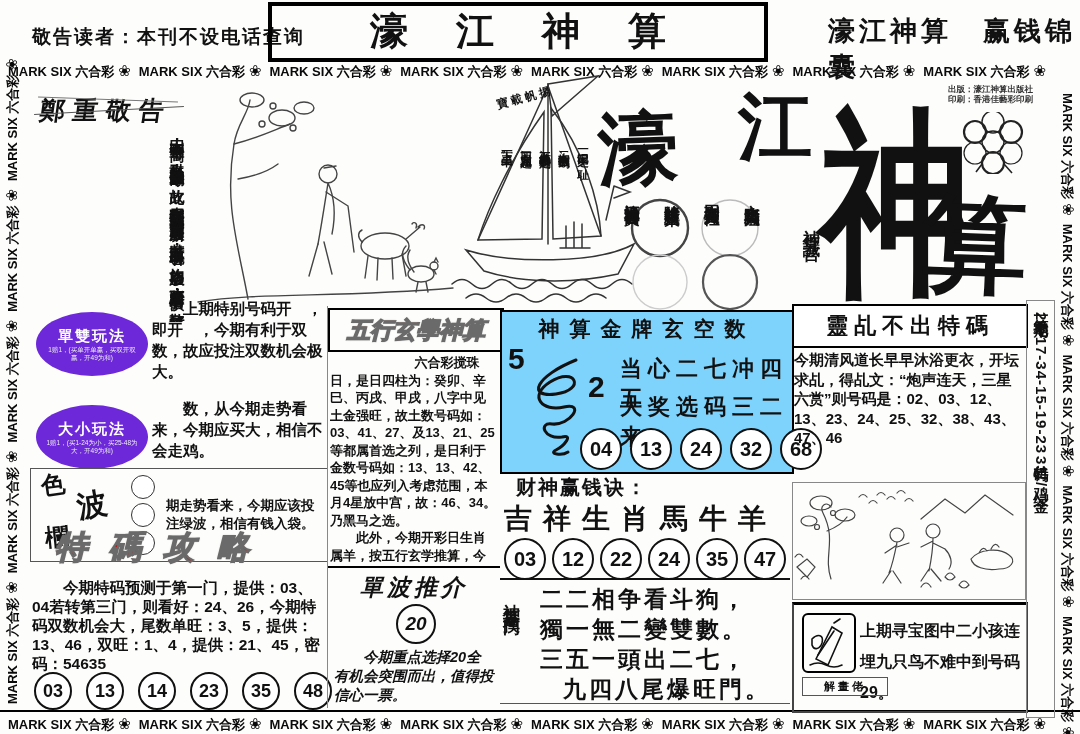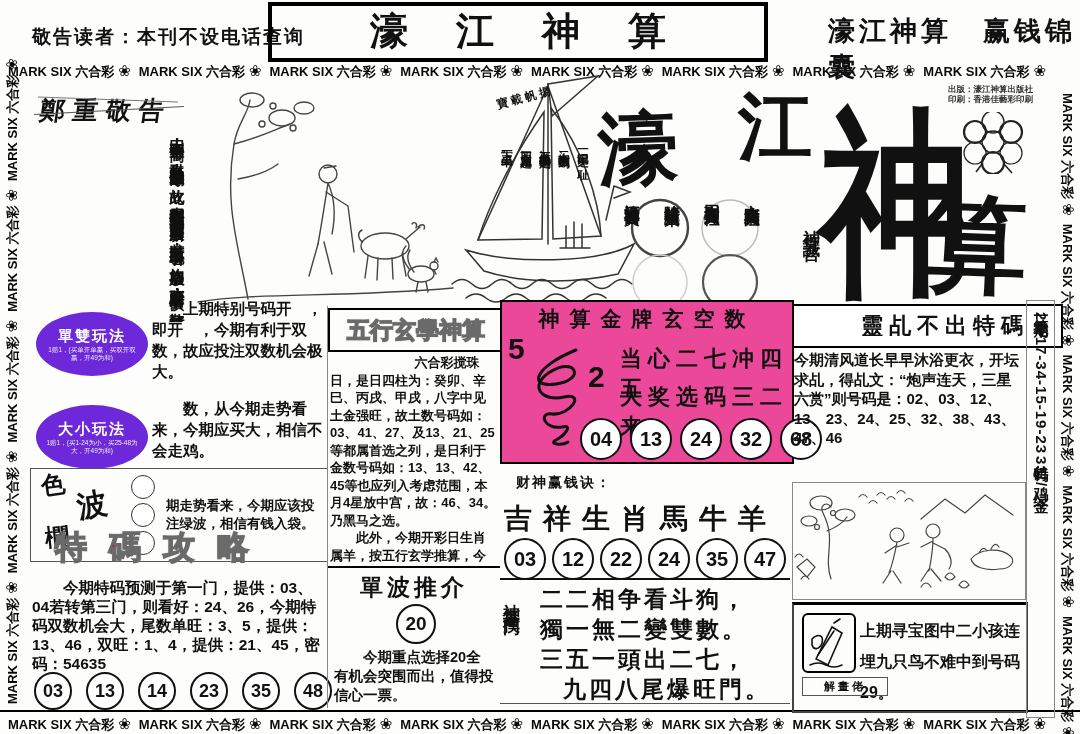--- a/index.html
+++ b/index.html
@@ -23,21 +23,21 @@
   .title-box{left:268px;top:2px;width:492px;height:52px;border:4px solid #000;
              display:flex;justify-content:center;}
   .title-box span{font-size:38px;font-weight:800;letter-spacing:48px;text-indent:48px;}
   .slogan{left:782px;top:13px;font-size:27px;font-weight:700;letter-spacing:4px;margin-left:46px;}
   .pub{left:948px;top:84px;font-size:8.5px;line-height:10px;color:#333;font-weight:600;z-index:6;}
 
   
   .numrow{display:flex;gap:14px;}
   .numc{width:34px;height:34px;border:2px solid #111;border-radius:50%;display:flex;
         align-items:center;justify-content:center;font-size:18px;font-weight:800;background:#fff;}
-  .outline{color:#b91c1c;-webkit-text-stroke:1.3px #6a6a6a;text-shadow:0 0 1px #999,0 0 2px #aaa;}
+  .outline{color:#b91c1c;-webkit-text-stroke:1.3px #6a6a6a;text-shadow:0 0 1px #999,0 0 2px #aaa;font-style:italic;}
   .vert{writing-mode:vertical-rl;}
   .vcol{letter-spacing:1px;}
 
   
   .zz-title{left:40px;top:94px;font-size:25px;font-weight:800;letter-spacing:8px;transform:skewX(-8deg);}
   .zz-line{left:34px;top:110px;width:150px;border-top:1.5px solid #555;transform:rotate(-3deg);}
   .zz-line2{left:38px;top:99px;width:140px;border-top:1px solid #777;transform:rotate(2deg);}
   .zz-body{left:34px;top:128px;width:154px;height:194px;font-size:15px;font-weight:700;
            line-height:21px;letter-spacing:1px;overflow:hidden;}
   .oval{width:112px;height:64px;background:#6d28d9;color:#fff;border-radius:50%;
@@ -56,63 +56,63 @@
 
   
   .vdiv{border-left:1.5px solid #888;}
   .wx-band{left:328px;top:308px;width:172px;height:40px;border:2px solid #000;
            display:flex;align-items:center;justify-content:center;}
   .wx-band span{font-size:23px;font-weight:800;}
   .wx-body{left:330px;top:354px;width:168px;height:208px;font-size:13px;font-weight:700;
            line-height:17.5px;overflow:hidden;}
   .wx-body .p1{text-indent:6.5em;margin:0;}
   .wx-body .p2{text-indent:2em;margin:0;}
-  .db-box{left:328px;top:566px;width:172px;height:142px;border-top:2.5px solid #000;border-bottom:2px solid #000;}
+  .db-box{left:328px;top:566px;width:172px;height:142px;border-top:2.5px solid #000;border-bottom:2px solid #000;font-style:italic;}
   .db-title{width:100%;text-align:center;margin-top:4px;font-size:23px;font-weight:700;letter-spacing:4px;}
   .db-circ{left:68px;top:36px;width:36px;height:36px;border:2px solid #111;border-radius:50%;
            display:flex;align-items:center;justify-content:center;font-size:19px;font-weight:800;}
   .db-body{left:6px;top:80px;width:160px;font-size:14.5px;font-weight:700;line-height:19px;text-indent:2em;}
 
   
   .flagtxt{left:496px;top:90px;font-size:11.5px;font-weight:800;letter-spacing:3px;transform:rotate(-15deg);}
   .sailcols{left:497px;top:142px;height:120px;font-size:11.5px;font-weight:700;line-height:19px;}
   .mottocols{left:612px;top:192px;height:124px;font-size:15.5px;font-weight:700;line-height:40px;z-index:2;}
   .chengyan{left:800px;top:216px;font-size:17px;font-weight:800;letter-spacing:5px;}
   .cal{font-weight:900;z-index:1;}
   .cal-1{left:598px;top:96px;font-size:80px;transform:rotate(-2deg);}
   .cal-2{left:738px;top:78px;font-size:74px;}
   .cal-3{left:820px;top:74px;font-size:150px;transform:scaleY(1.32);transform-origin:top;}
   .cal-4{left:922px;top:176px;font-size:105px;transform:rotate(2deg);}
 
   
-  .xk-box{left:500px;top:300px;width:290px;height:160px;border:2px solid #000;background:#ec4899;}
+  .xk-box{left:500px;top:310px;width:290px;height:160px;border:2px solid #000;background:#7dd3fc;}
   .xk-title{width:100%;text-align:center;margin-top:3px;font-size:21px;font-weight:800;letter-spacing:10px;}
   .xk-5{left:6px;top:30px;font-size:30px;font-weight:800;}
   .xk-2{left:86px;top:58px;font-size:30px;font-weight:800;}
   .xk-l1{left:118px;top:42px;font-size:22px;font-weight:700;letter-spacing:6px;}
   .xk-l2{left:118px;top:80px;font-size:22px;font-weight:700;letter-spacing:6px;}
   .xk-nums{left:78px;top:116px;gap:8px;}
   .xk-nums .numc{width:38px;height:38px;font-size:20px;}
 
   
-  .cs-title{left:516px;top:474px;font-size:14px;font-weight:800;letter-spacing:2px;}
+  .cs-title{left:516px;top:474px;font-size:20px;font-weight:800;letter-spacing:2px;}
   .cs-zodiac{left:504px;top:500px;font-size:28px;font-weight:700;letter-spacing:11px;}
   .cs-nums{left:504px;top:538px;gap:6px;}
   .cs-nums .numc{width:38px;height:38px;font-size:20px;}
   .cs-rule{left:500px;top:578px;width:290px;border-top:2px solid #111;}
 
   
   .mm-label{left:500px;top:590px;height:116px;font-size:17px;font-weight:800;letter-spacing:4px;}
   .mm-verse{left:540px;top:585px;width:250px;font-size:23px;font-weight:700;line-height:30px;letter-spacing:3px;}
   .mm-verse .vline:last-child{text-indent:1em;}
   .mm-rule{left:500px;top:703px;width:290px;border-top:1.5px solid #555;}
 
   
   .lj-title{left:792px;top:304px;width:232px;height:40px;border:2.5px solid #000;display:flex;
-            align-items:center;justify-content:center;font-size:22px;font-weight:800;letter-spacing:6px;background:#fff;padding-left:35px;}
+            align-items:center;justify-content:center;font-size:22px;font-weight:800;letter-spacing:6px;background:#fff;}
   .lj-body{left:794px;top:350px;width:228px;height:124px;font-size:15px;font-weight:700;line-height:19.5px;overflow:hidden;}
   .ls-box{left:792px;top:482px;width:232px;height:116px;border:1.5px solid #888;overflow:hidden;}
   .jh-box{left:792px;top:602px;width:232px;height:106px;border:2px solid #444;border-top:3px solid #000;}
   .jh-stamp{left:8px;top:8px;width:50px;height:56px;border:2px solid #000;border-radius:6px;}
   .jh-cap{left:66px;top:10px;width:160px;font-size:16px;font-weight:700;line-height:31px;}
   .jh-label{left:8px;top:72px;border:1.5px solid #555;padding:1px 21px;font-size:11px;font-weight:800;letter-spacing:3px;}
   .issue{left:1026px;top:300px;width:27px;height:410px;border:1.5px solid #888;
          font-size:15px;font-weight:700;line-height:26px;padding-top:6px;letter-spacing:1px;overflow:hidden;}
   svg{display:block;}
 </style>

